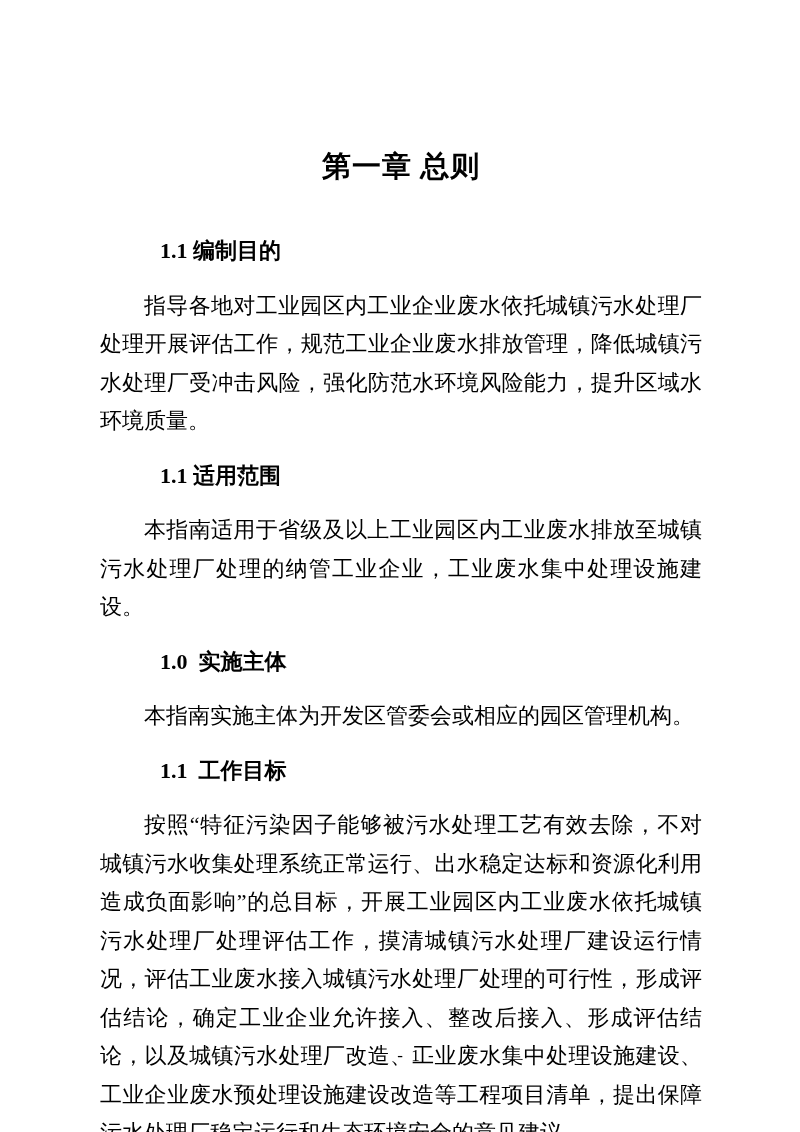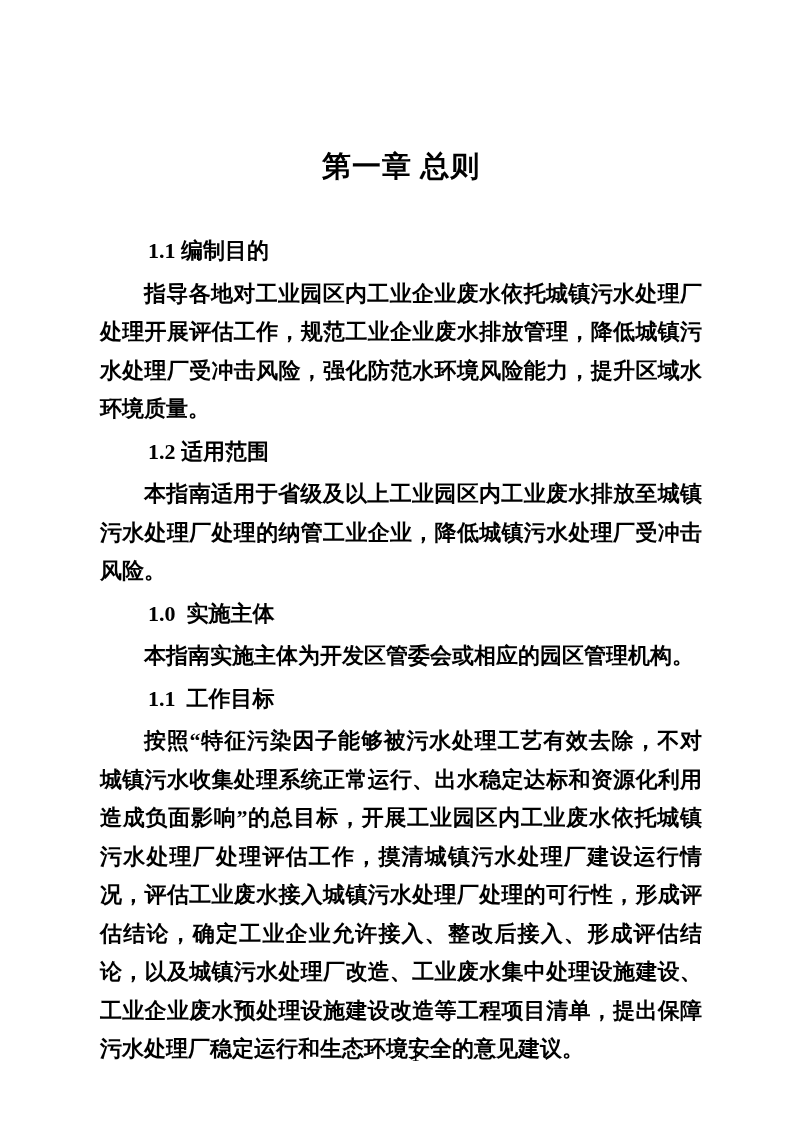--- a/index.html
+++ b/index.html
@@ -26,38 +26,37 @@
   .doc-title {
     margin: 146px 0 0 0;
     font-size: 29px;
     font-weight: 700;
     line-height: 40px;
     text-align: center;
     white-space: pre-wrap;
     letter-spacing: 1px;
   }
   .section-heading {
-    margin: 4px;
+    margin: 16px;
     font-size: 22px;
     font-weight: 700;
     line-height: 38.5px;
     text-indent: 44px;
     white-space: pre-wrap;
   }
   .first-heading {
     margin-top: 46px;
   }
   .body-para {
     margin: 0;
     font-size: 22px;
     line-height: 38.5px;
     text-indent: 44px;
     text-align: justify;
     text-justify: inter-character;
-    font-weight: bold;
   }
   .page-number {
     position: absolute;
     top: 1046px;
     left: 0;
     width: 100%;
     text-align: center;
     font-size: 17px;
     word-spacing: 4px;
     color: #000000;
@@ -67,22 +66,22 @@
 <body>
 
 <div class="page">
   <div class="content">
 
     <h1 class="doc-title">第一章 总则</h1>
 
     <h2 class="section-heading first-heading">1.1 编制目的</h2>
     <p class="body-para">指导各地对工业园区内工业企业废水依托城镇污水处理厂处理开展评估工作，规范工业企业废水排放管理，降低城镇污水处理厂受冲击风险，强化防范水环境风险能力，提升区域水环境质量。</p>
 
-    <h2 class="section-heading">1.2 适用范围</h2>
-    <p class="body-para">本指南适用于省级及以上工业园区内工业废水排放至城镇污水处理厂处理的纳管工业企业，降低城镇污水处理厂受冲击风险。</p>
+    <h2 class="section-heading">1.1 适用范围</h2>
+    <p class="body-para">本指南适用于省级及以上工业园区内工业废水排放至城镇污水处理厂处理的纳管工业企业，工业废水集中处理设施建设。</p>
 
     <h2 class="section-heading">1.0  实施主体</h2>
     <p class="body-para">本指南实施主体为开发区管委会或相应的园区管理机构。</p>
 
     <h2 class="section-heading">1.1  工作目标</h2>
     <p class="body-para">按照“特征污染因子能够被污水处理工艺有效去除，不对城镇污水收集处理系统正常运行、出水稳定达标和资源化利用造成负面影响”的总目标，开展工业园区内工业废水依托城镇污水处理厂处理评估工作，摸清城镇污水处理厂建设运行情况，评估工业废水接入城镇污水处理厂处理的可行性，形成评估结论，确定工业企业允许接入、整改后接入、形成评估结论，以及城镇污水处理厂改造、工业废水集中处理设施建设、工业企业废水预处理设施建设改造等工程项目清单，提出保障污水处理厂稳定运行和生态环境安全的意见建议。</p>
 
   </div>
 
   <div class="page-number">- 1 -</div>

